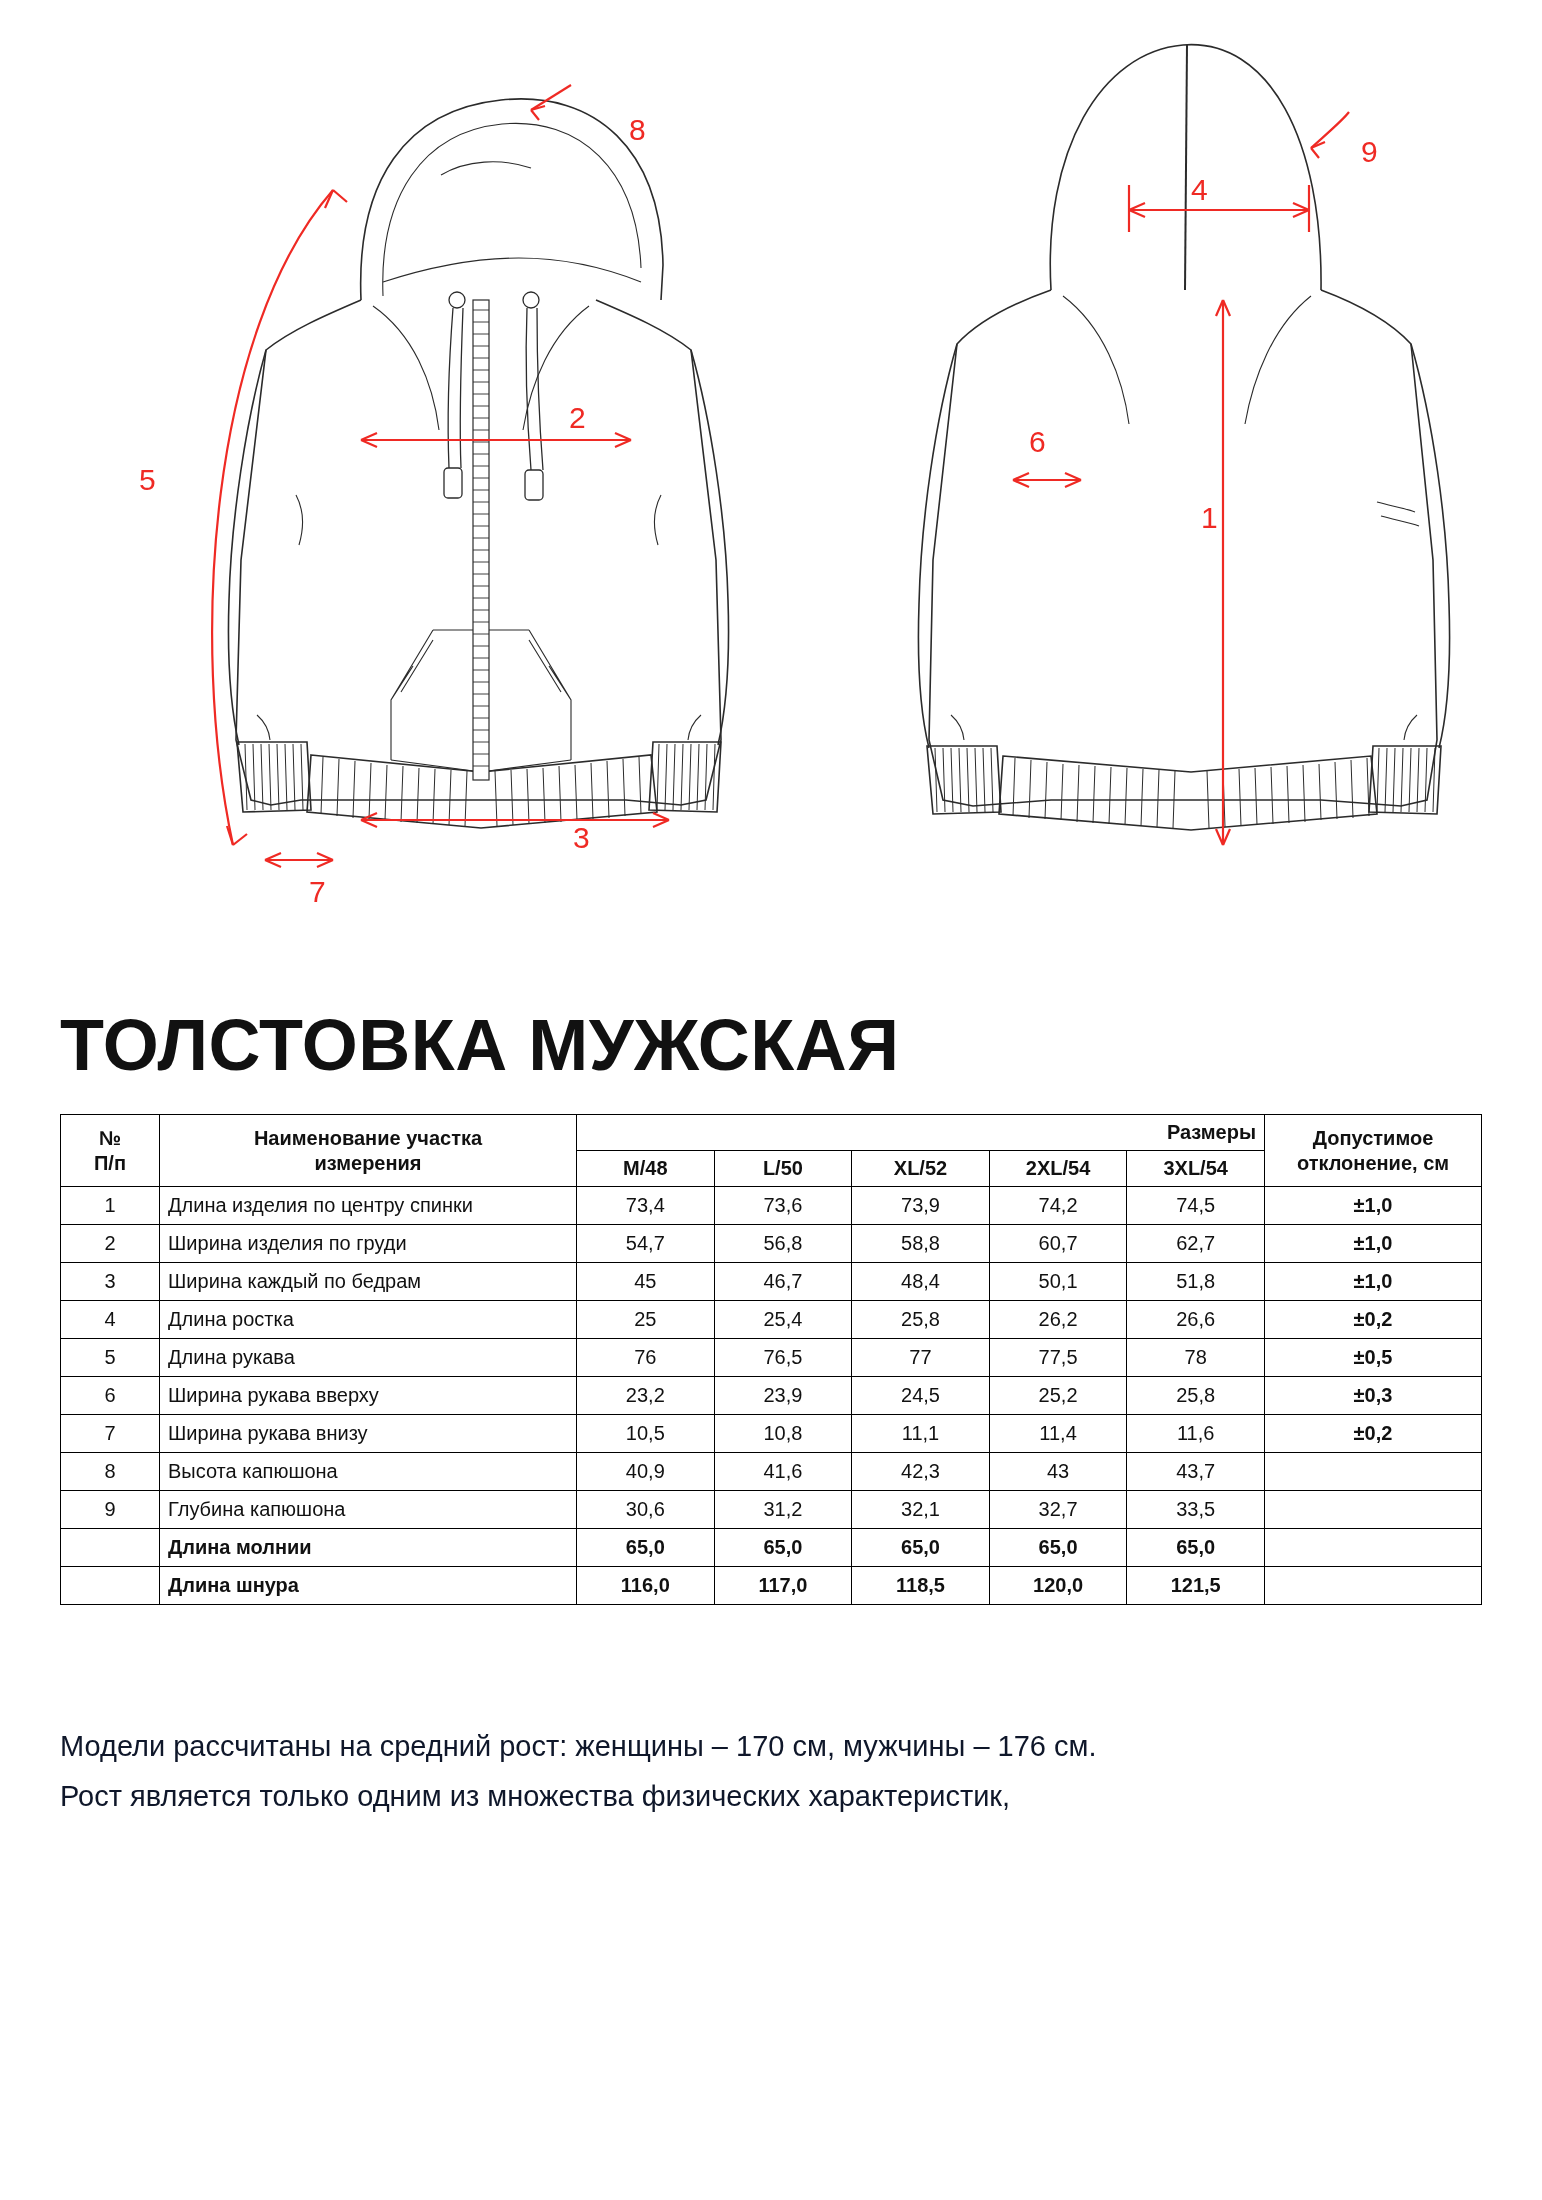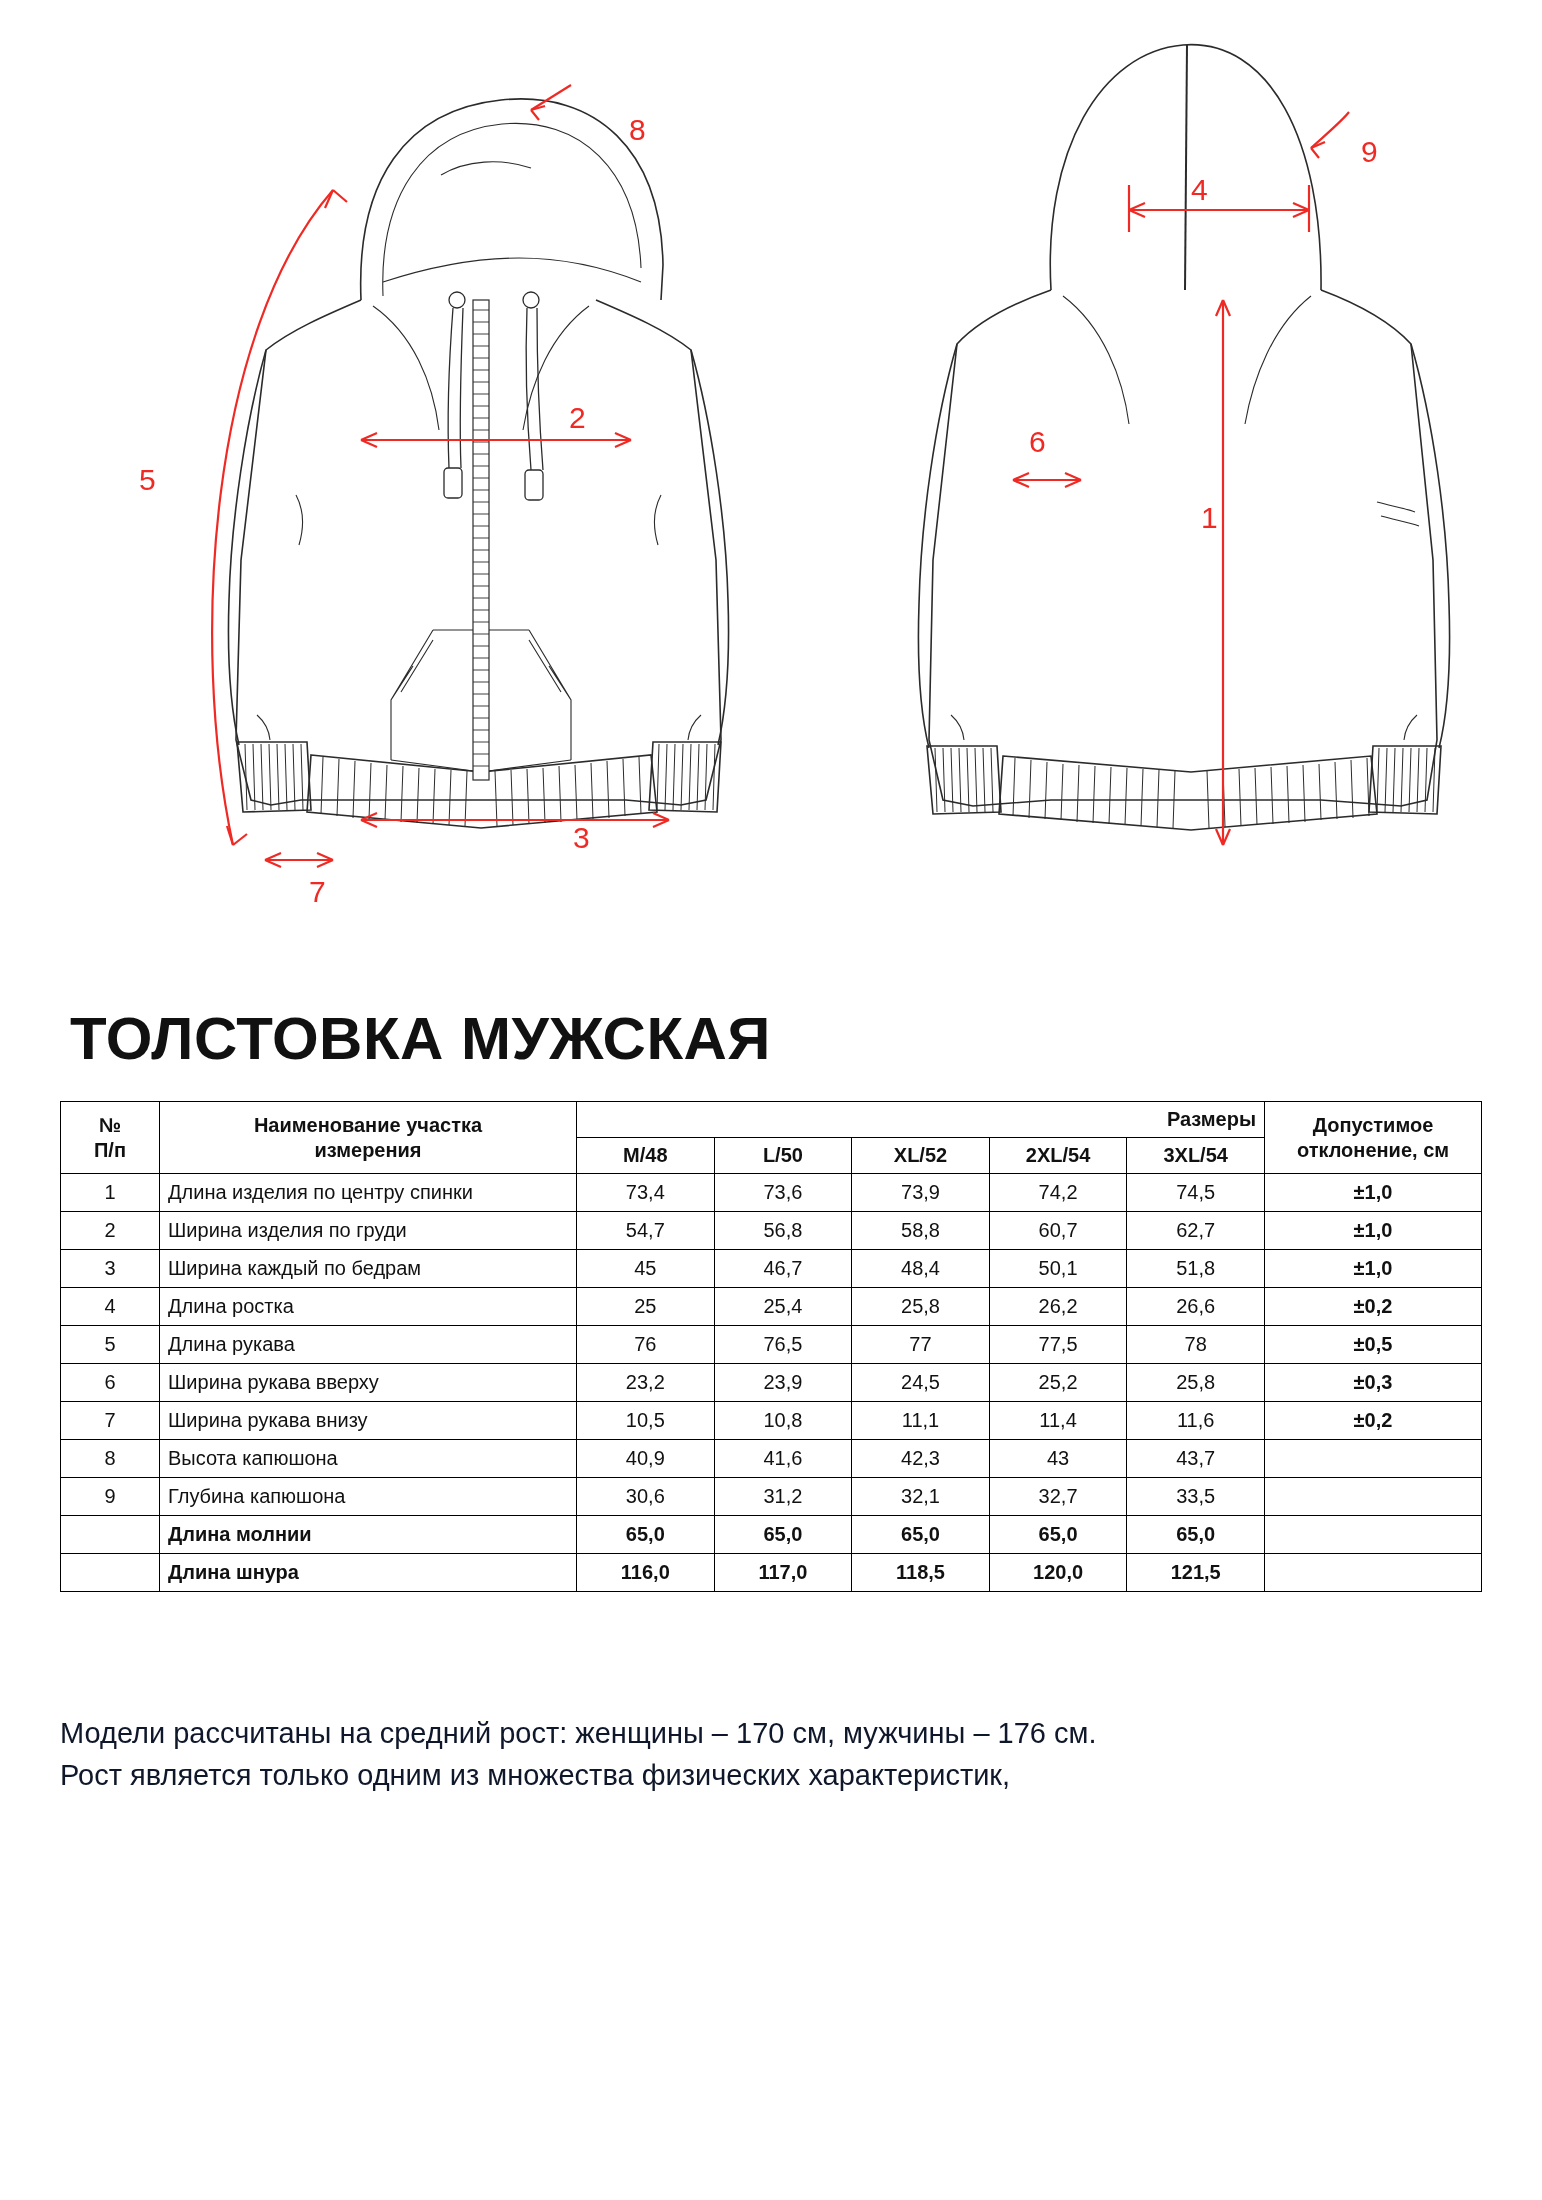--- a/index.html
+++ b/index.html
@@ -29,24 +29,24 @@
     width: 1420px;
     height: 990px;
     margin: 0 auto;
   }
   .drawings svg {
     display: block;
   }
 
   
   .doc-title {
-    font-size: 60px;
+    font-size: 72px;
     font-weight: bold;
     letter-spacing: 0.5px;
-    margin: 14px 0 28px 10px;
+    margin: 14px 0 28px 0;
     color: #111;
   }
 
   
   table.size-table {
     border-collapse: collapse;
     width: 1422px;
     margin-left: 0;
     table-layout: fixed;
   }
@@ -86,21 +86,21 @@
   td.empty-dev { border-left: 1px solid #000; }
 
   
   .footnote {
     margin-top: 120px;
     font-size: 29px;
     line-height: 1.45;
     color: #0f172a;
   }
   .footnote .line1 { display: block; }
-  .footnote .line2 { display: block; }
+  .footnote .line2 { display: block; margin-top: 8px; }
   .footnote .line3 { display: block; }
   .redtxt { fill: #ef2a24; font-family: "Liberation Sans", sans-serif; font-size: 30px; }
   .ink { stroke: #2b2b2b; fill: none; stroke-width: 1.6; }
   .ink-thin { stroke: #2b2b2b; fill: none; stroke-width: 1.1; }
 </style>
 </head>
 <body>
 
 <div class="page">
 

